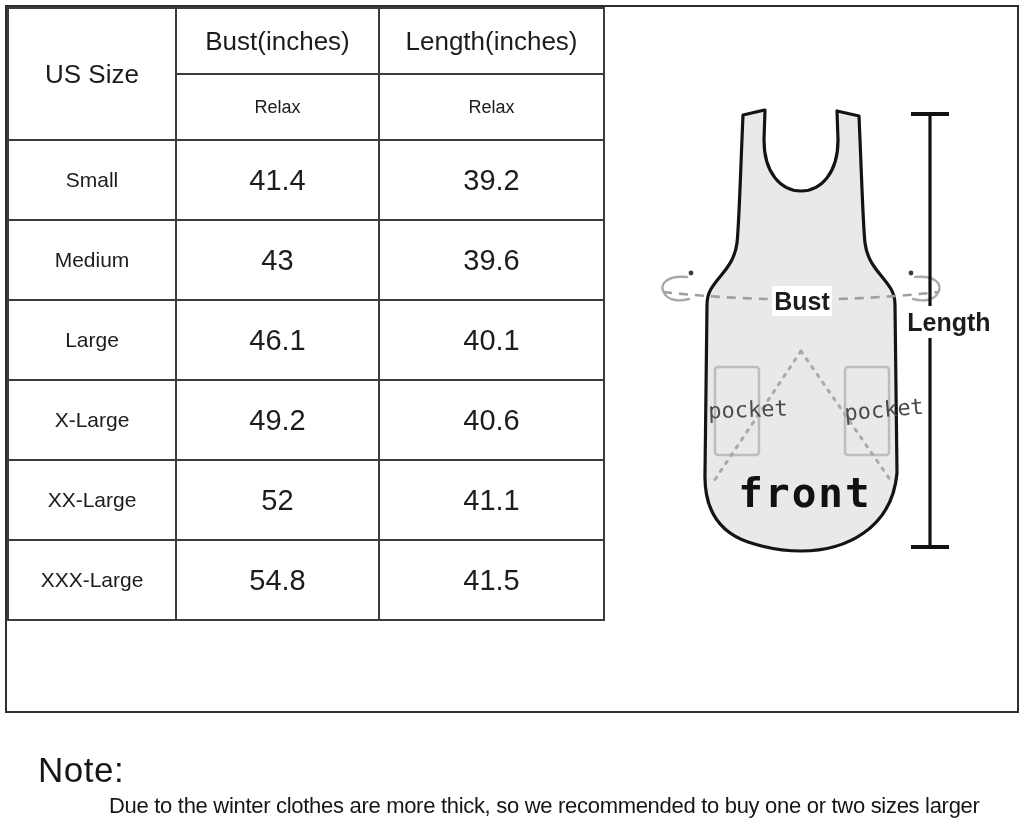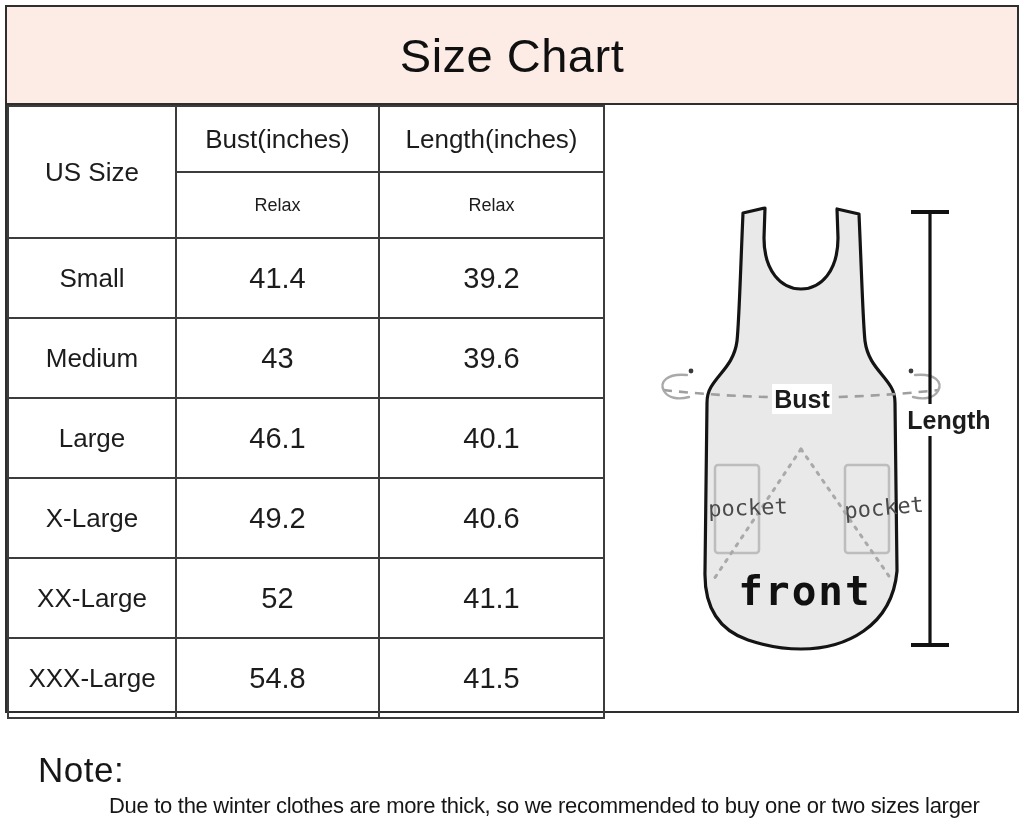--- a/index.html
+++ b/index.html
@@ -33,21 +33,21 @@
   table.size-table td{
     border:2px solid var(--grid_border);text-align:center;vertical-align:middle;
     padding:0;color:var(--label_dark);
   }
   td.c-size{width:166px;font-size:27px;}
   td.c-bust{width:201px;}
   td.c-len{width:223px;}
   tr.hr1 td{height:64px;font-size:26px;}
   tr.hr2 td{height:64px;font-size:18px;border-top:2px solid var(--subheader_border);}
   tr.data-row td{height:78px;}
-  tr.data-row td.c-size{font-size:26px;}
+  tr.data-row td.c-size{font-size:21px;}
   tr.data-row td.c-bust, tr.data-row td.c-len{font-size:29px;}
   td.corner{font-size:27px;margin-top:14px;}
   .diagram-cell{
     position:relative;width:420px;height:606px;background:#fff;padding-left:17px;
   }
   .diagram-cell svg{position:absolute;left:0;top:0;}
   .note{
     position:absolute;left:8px;top:751px;width:1012px;color:#161616;
   }
   .note-line1{display:flex;align-items:baseline;}
@@ -56,23 +56,20 @@
   .note-line2{margin-left:101px;margin-top:3px;font-size:22px;letter-spacing:-0.3px;}
   
   .svg-dim-label{font-family:"Liberation Sans",sans-serif;font-weight:bold;font-size:25px;fill:var(--label_dark);}
   .svg-front-label{font-family:"DejaVu Sans Mono",monospace;font-weight:bold;font-size:41px;fill:#111;letter-spacing:2px;}
   .svg-pocket-label{font-family:"DejaVu Sans Mono",monospace;font-size:22px;fill:var(--handwriting_gray);}
 </style>
 </head>
 <body>
 
 <div class="frame">
-  <div class="title-band">
-    <h1>Size Chart</h1>
-  </div>
 
   <div class="content-row">
     <table class="size-table">
       <tbody>
           <tr class="hr1">
         <td class="c-size corner" rowspan="2">US Size</td>
         <td class="c-bust">Bust(inches)</td>
         <td class="c-len">Length(inches)</td>
       </tr>
       <tr class="hr2">

